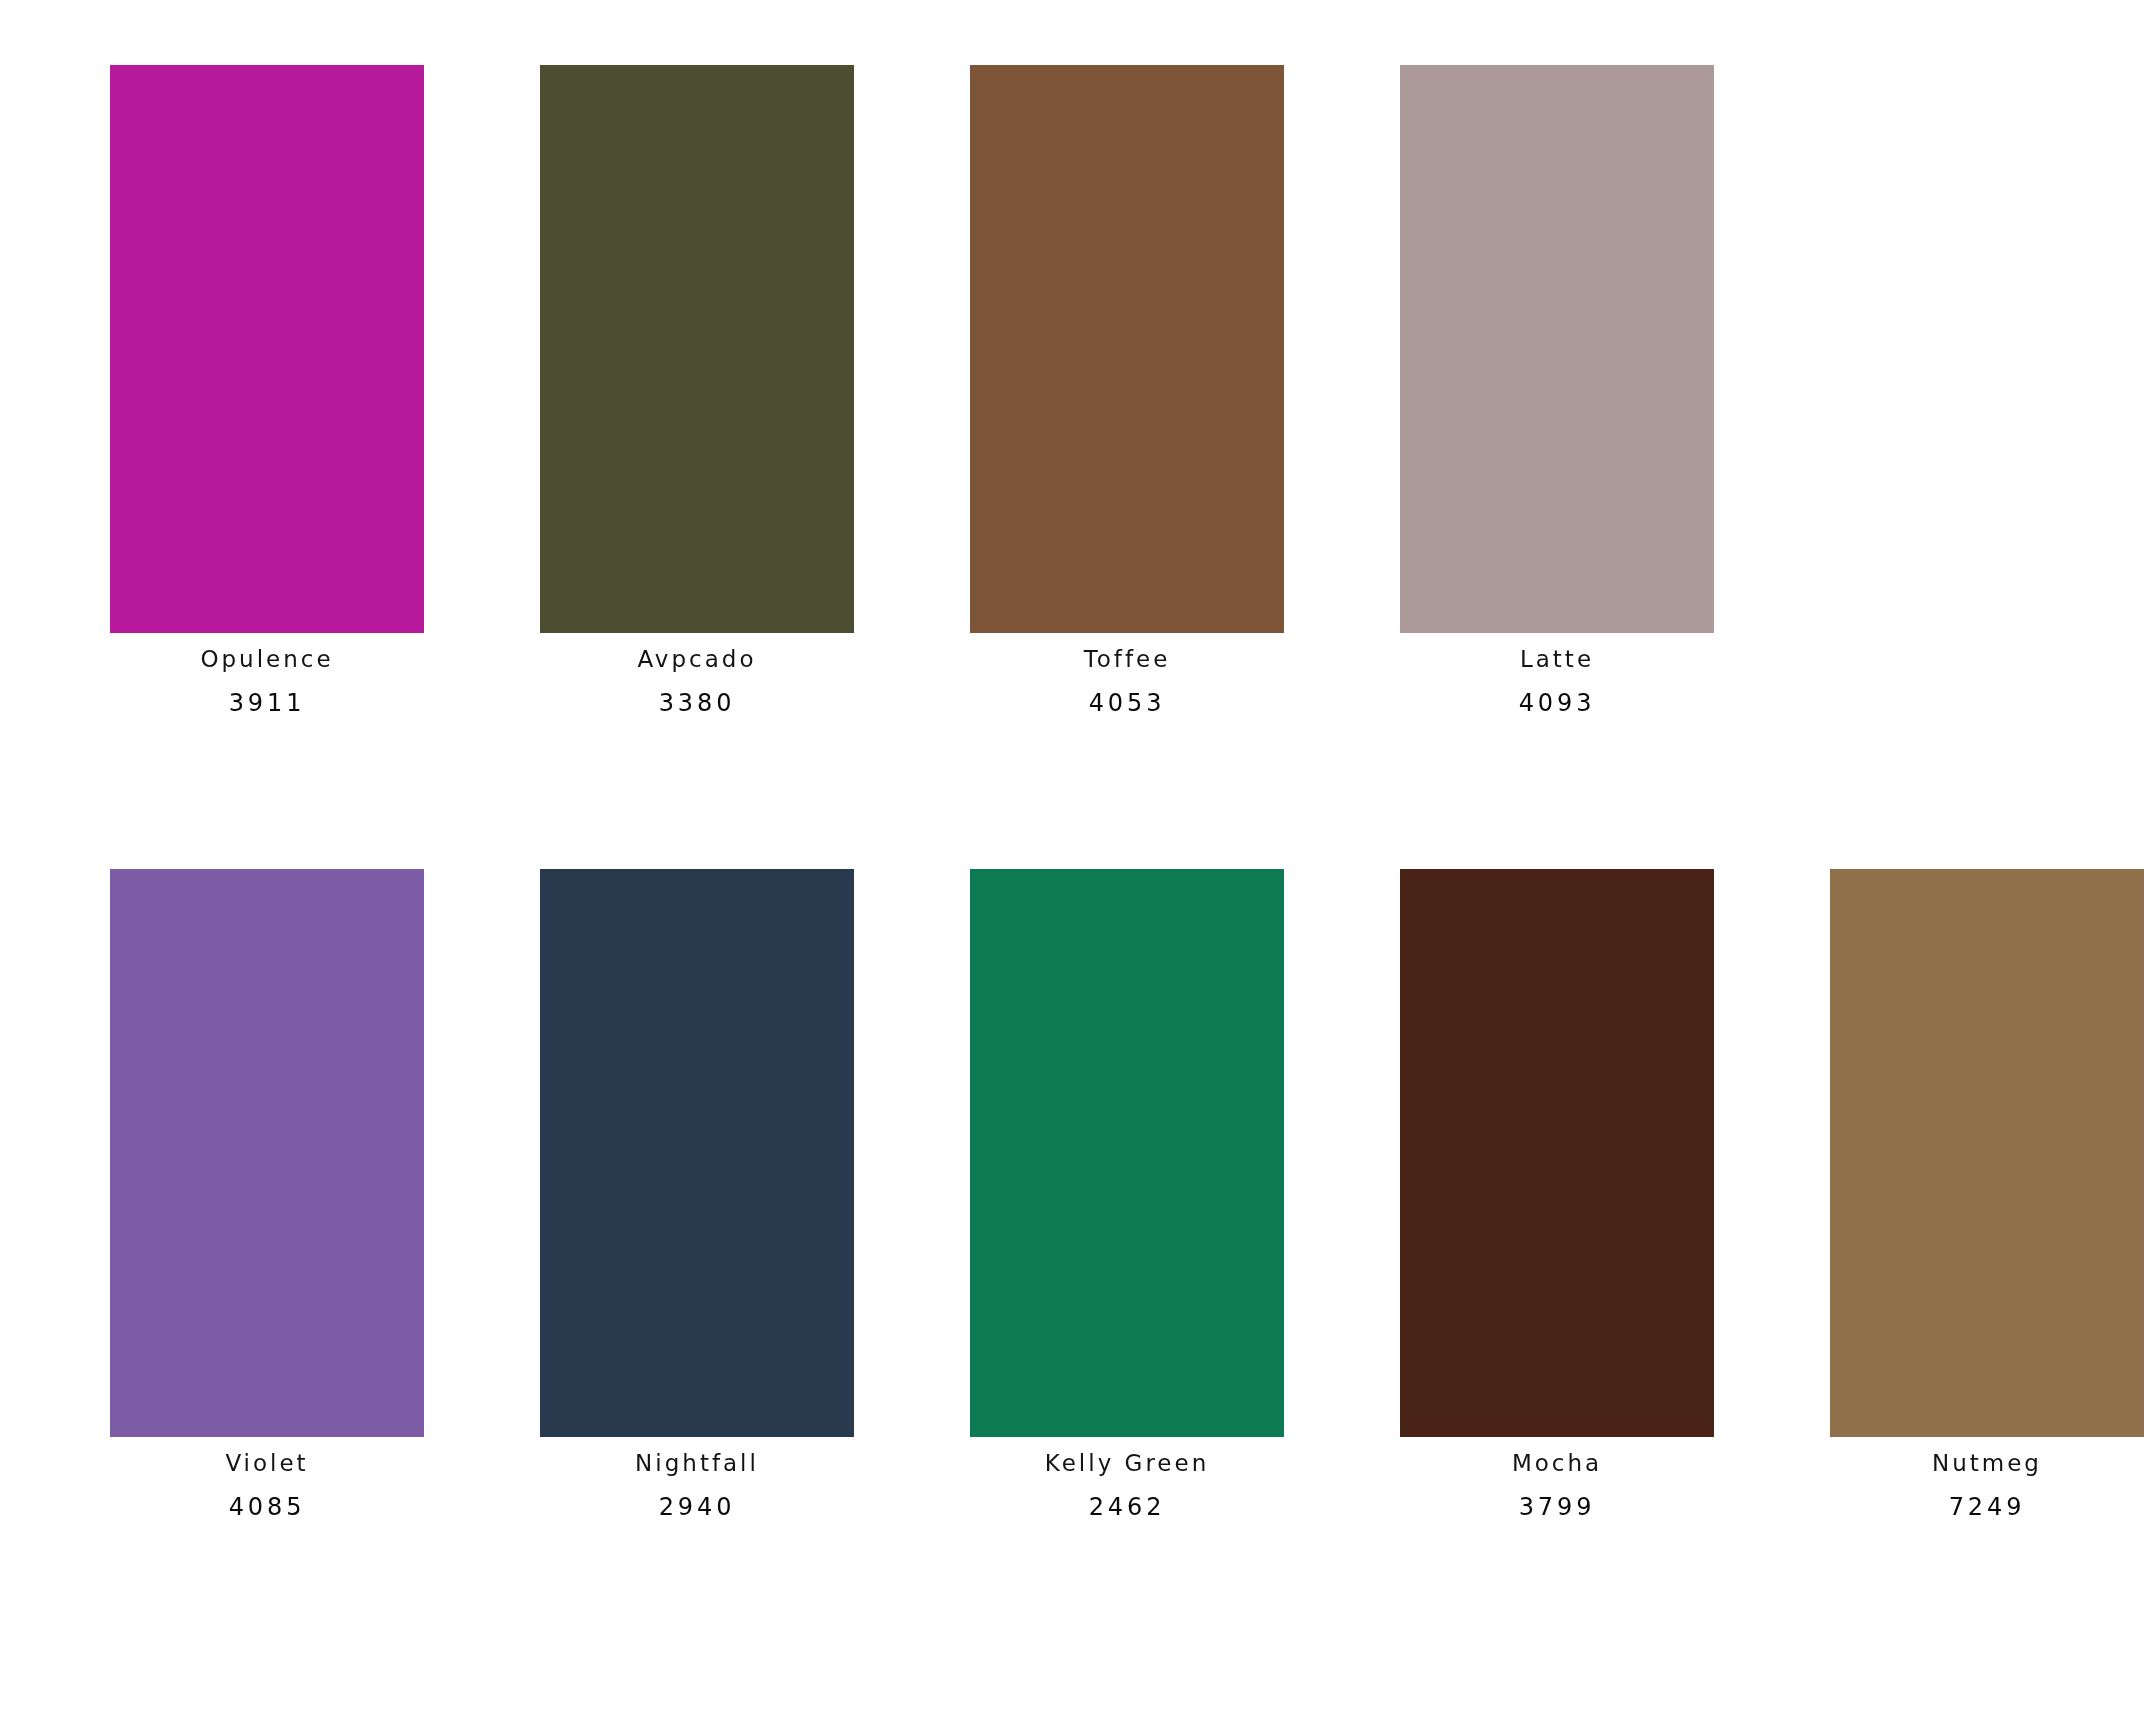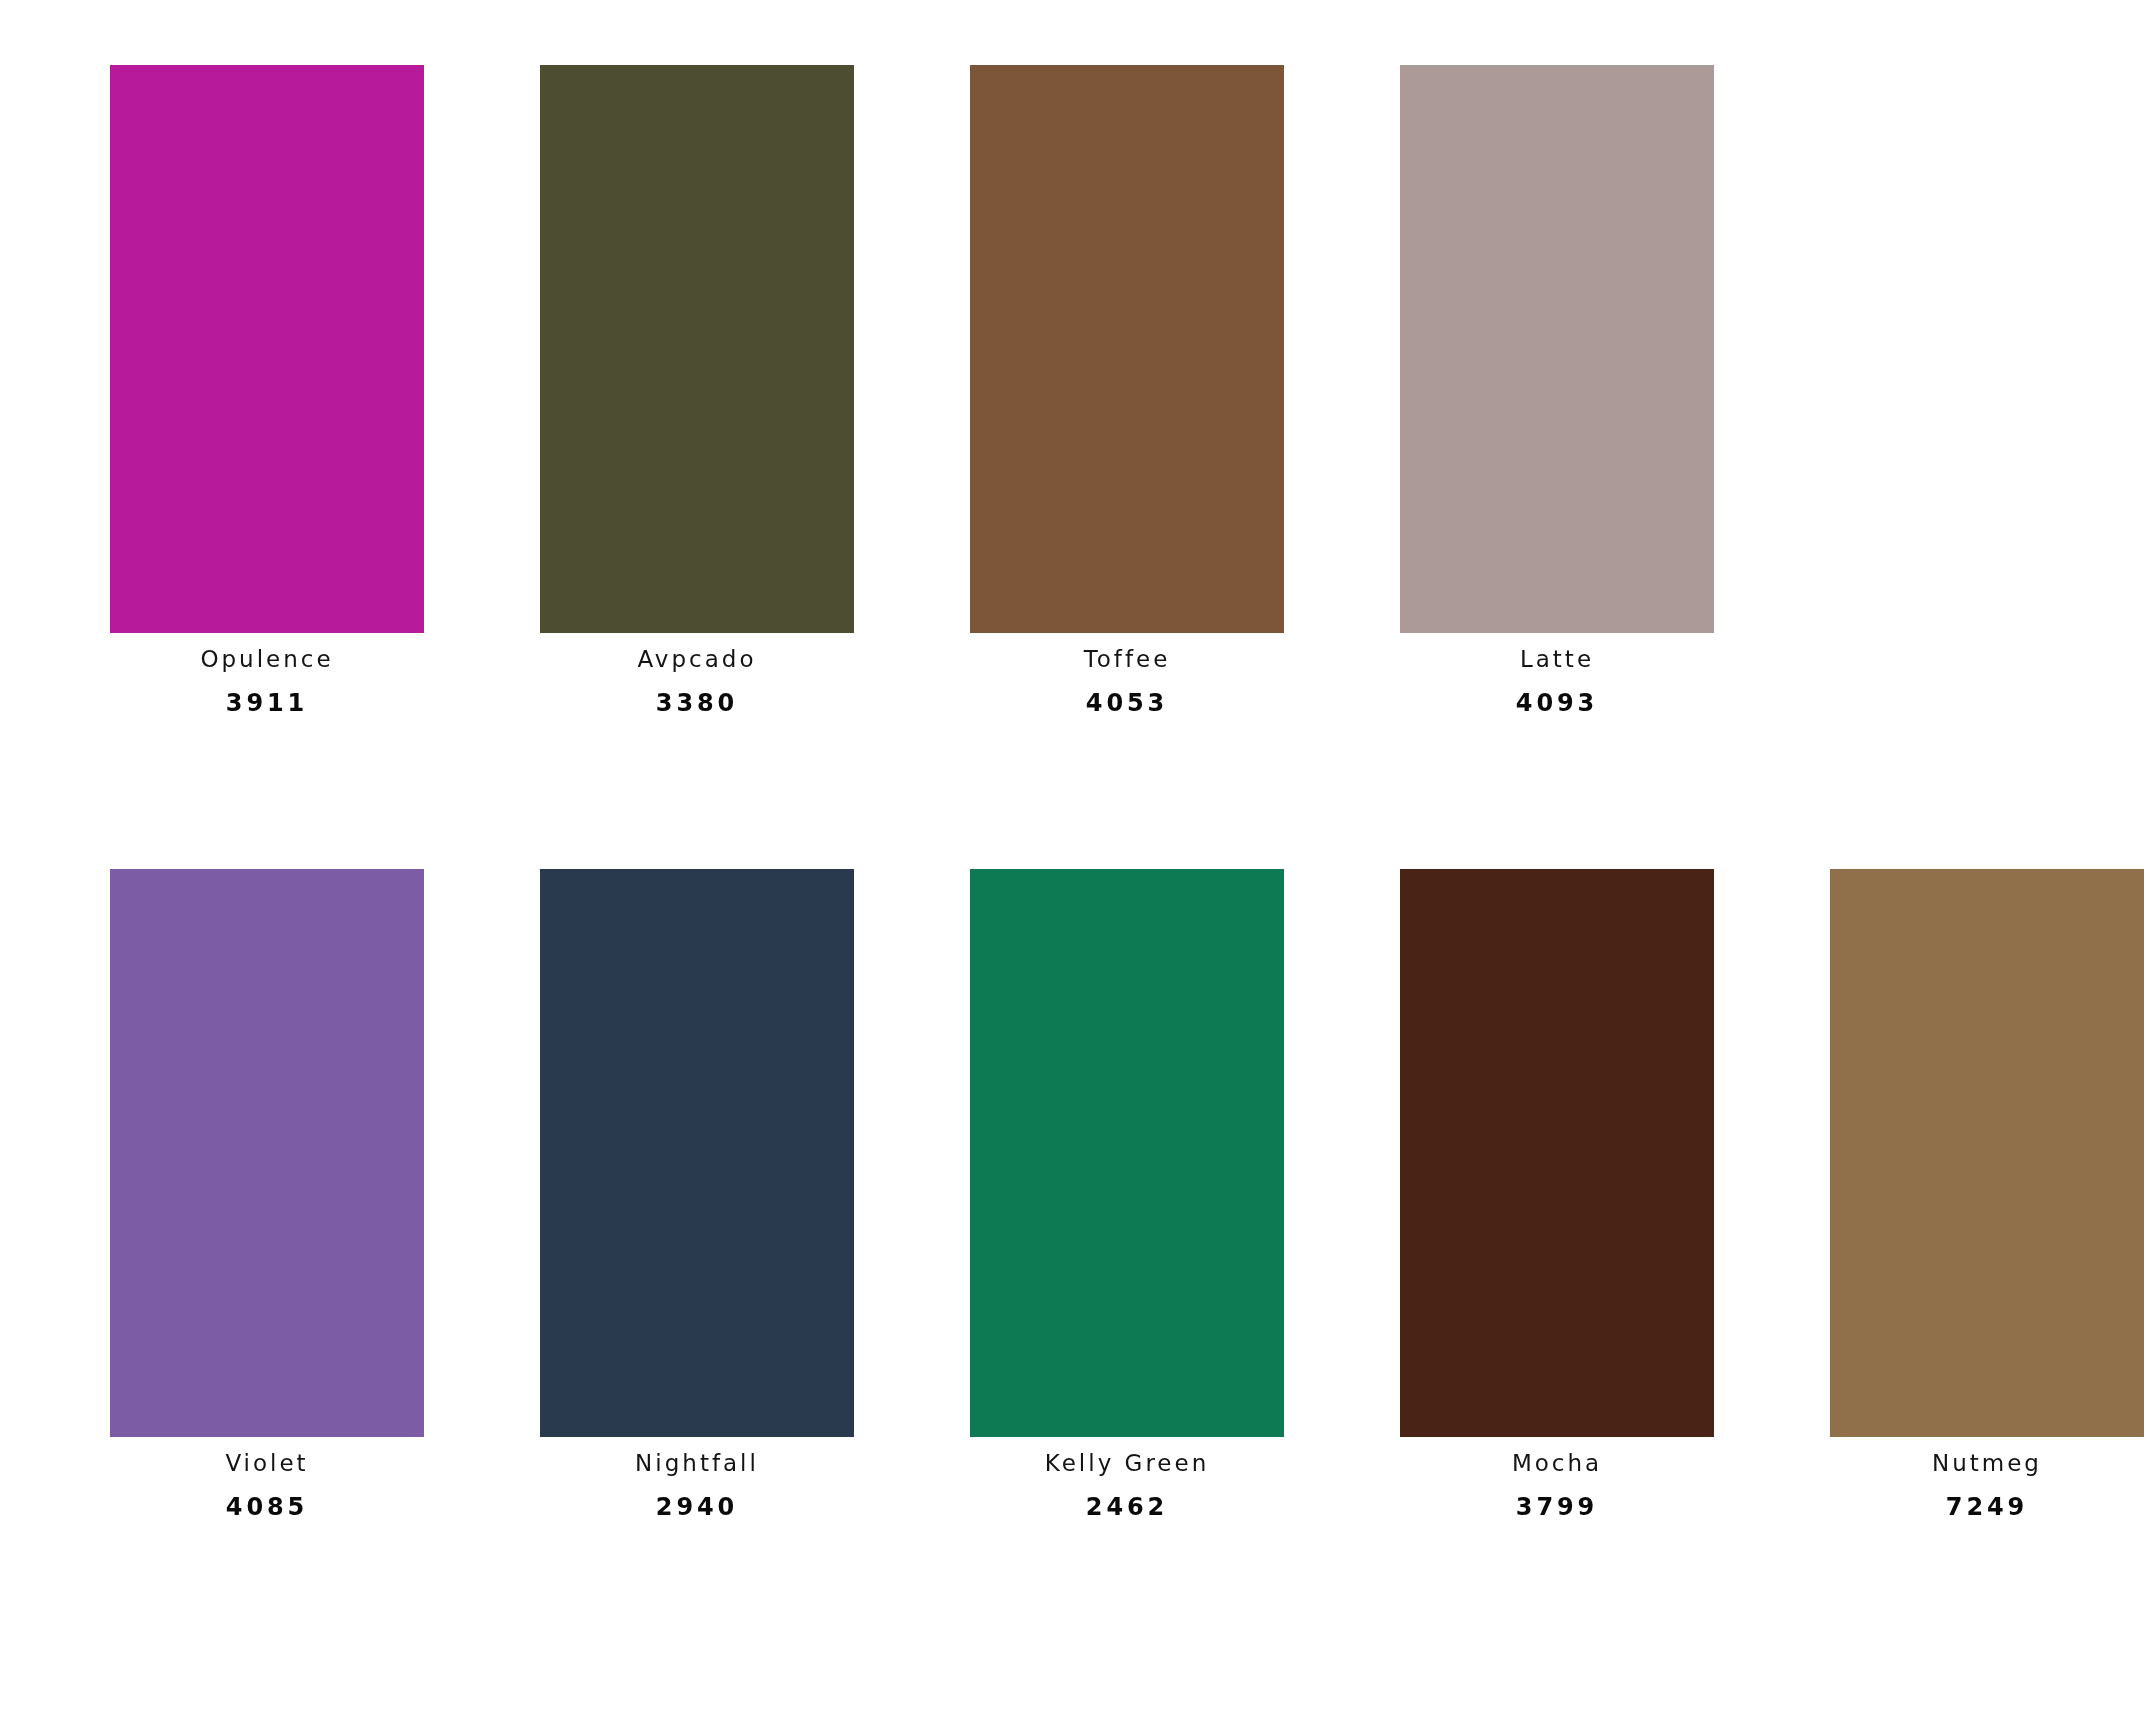--- a/index.html
+++ b/index.html
@@ -95,21 +95,21 @@
     letter-spacing: 3px;
     color: #141414;
     white-space: nowrap;
     line-height: 1;
     text-align: center;
   }
   .chip-code {
     margin-top: 20px;
     font-family: "DejaVu Sans", "Liberation Sans", sans-serif;
     font-size: 24px;
-    font-weight: 700;
+    font-weight: 400;
     letter-spacing: 3.9px;
     color: #0a0a0a;
     white-space: nowrap;
     line-height: 1;
     text-align: center;
   }
 </style>
 </head>
 <body>
 

